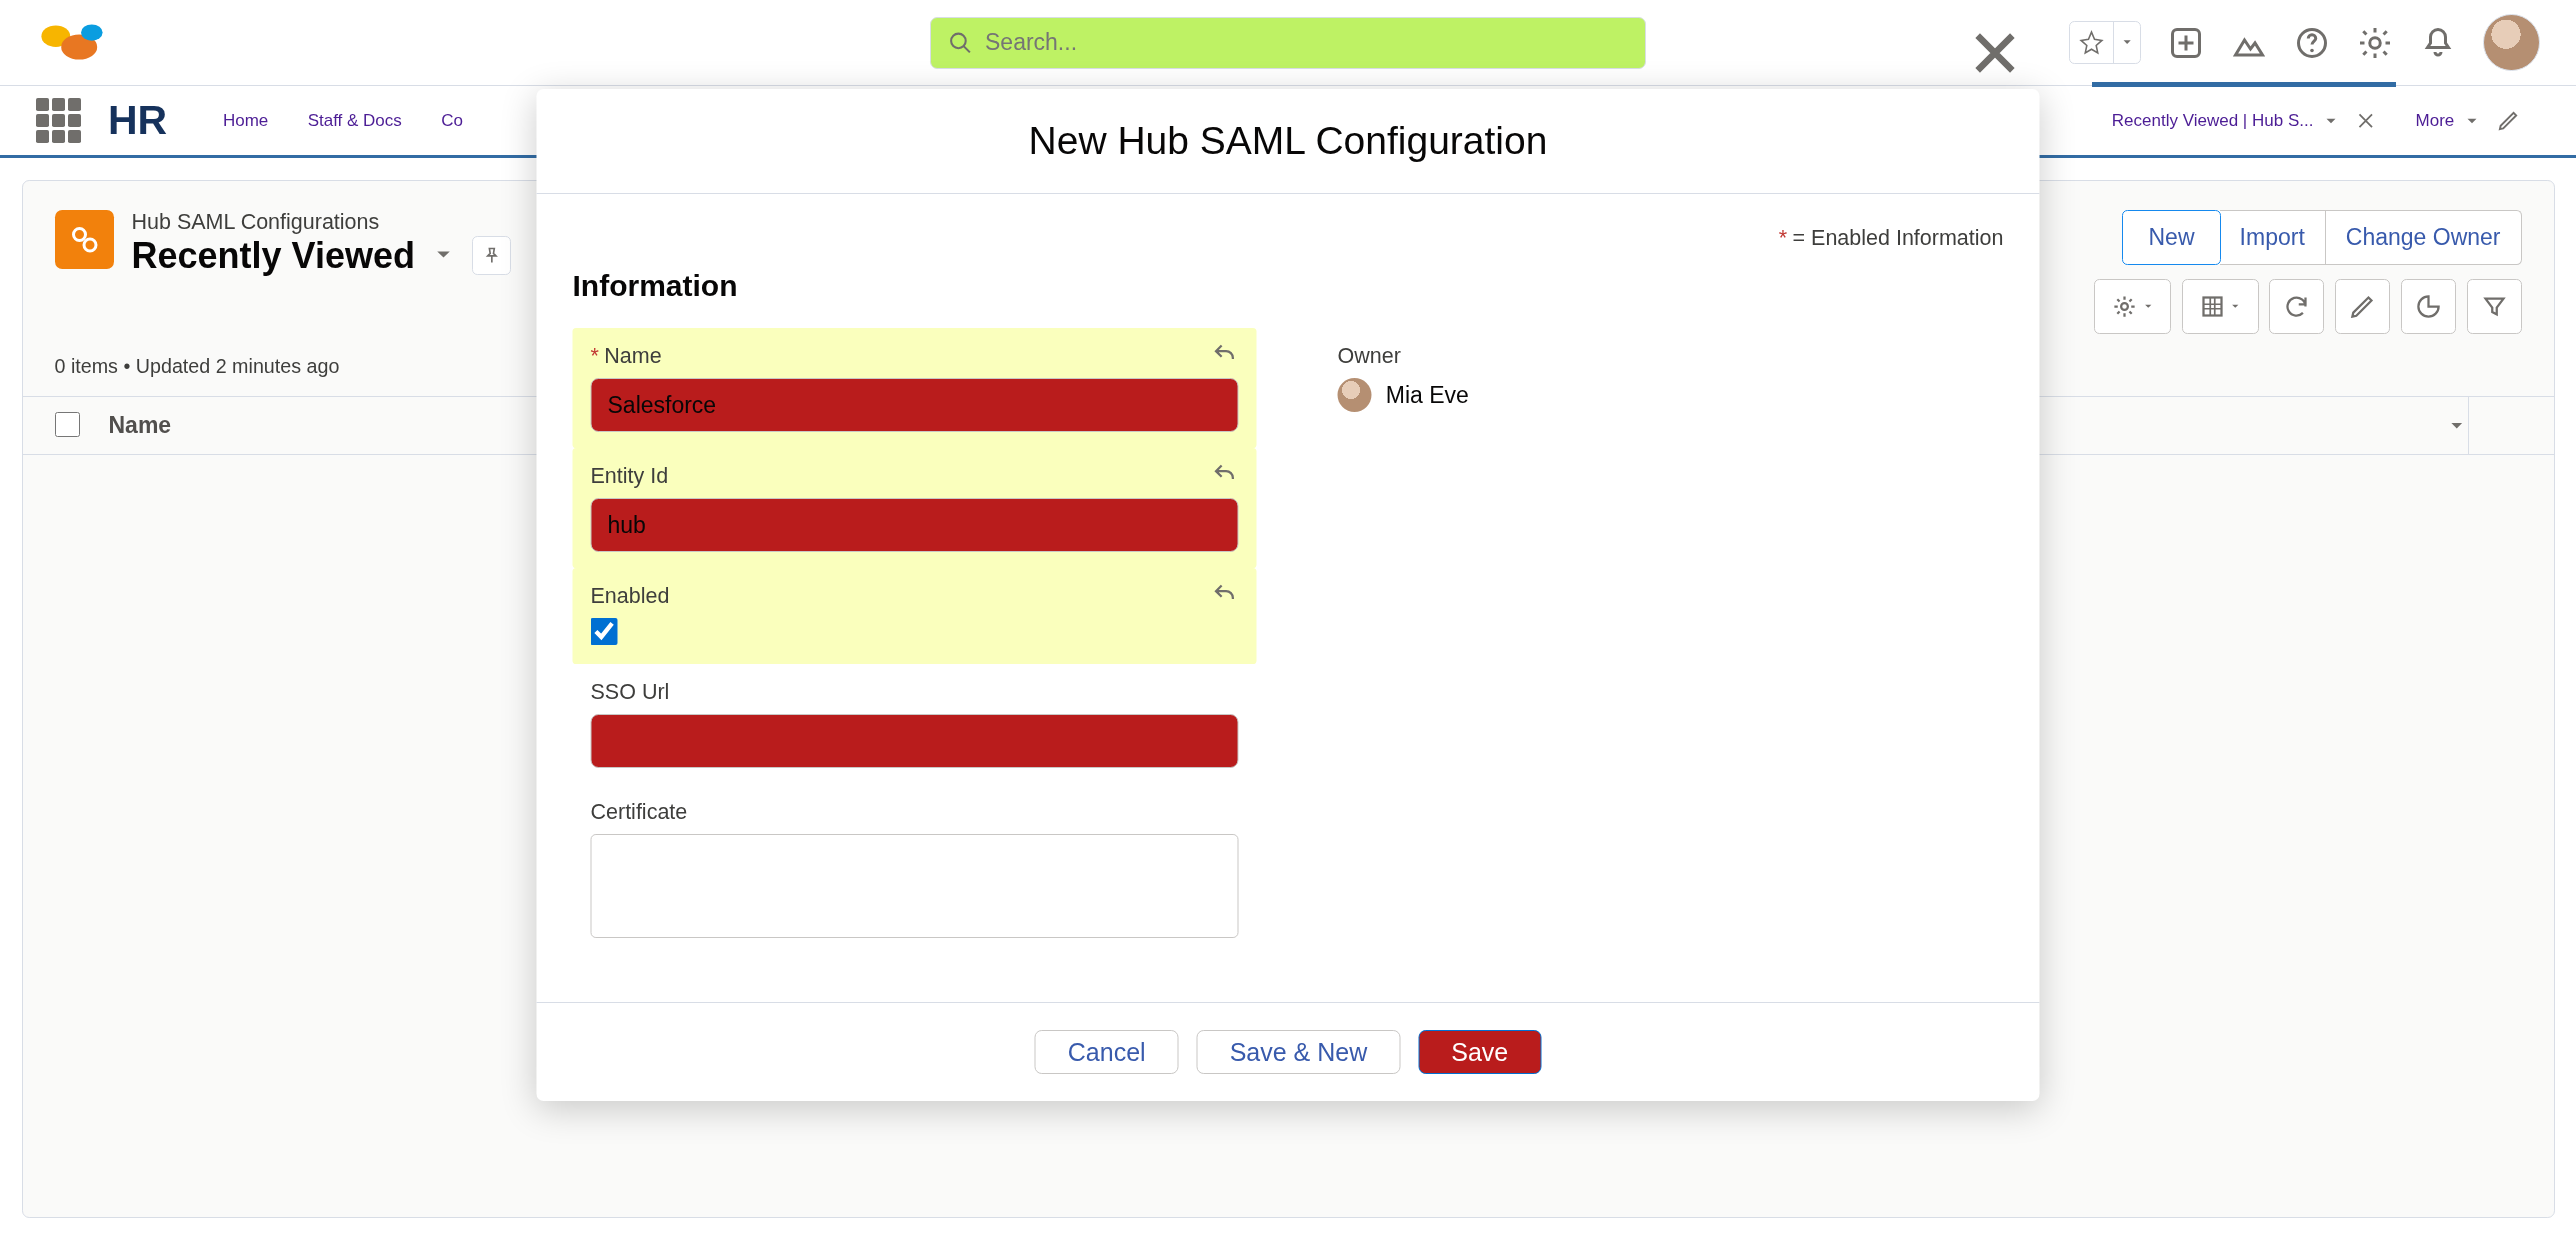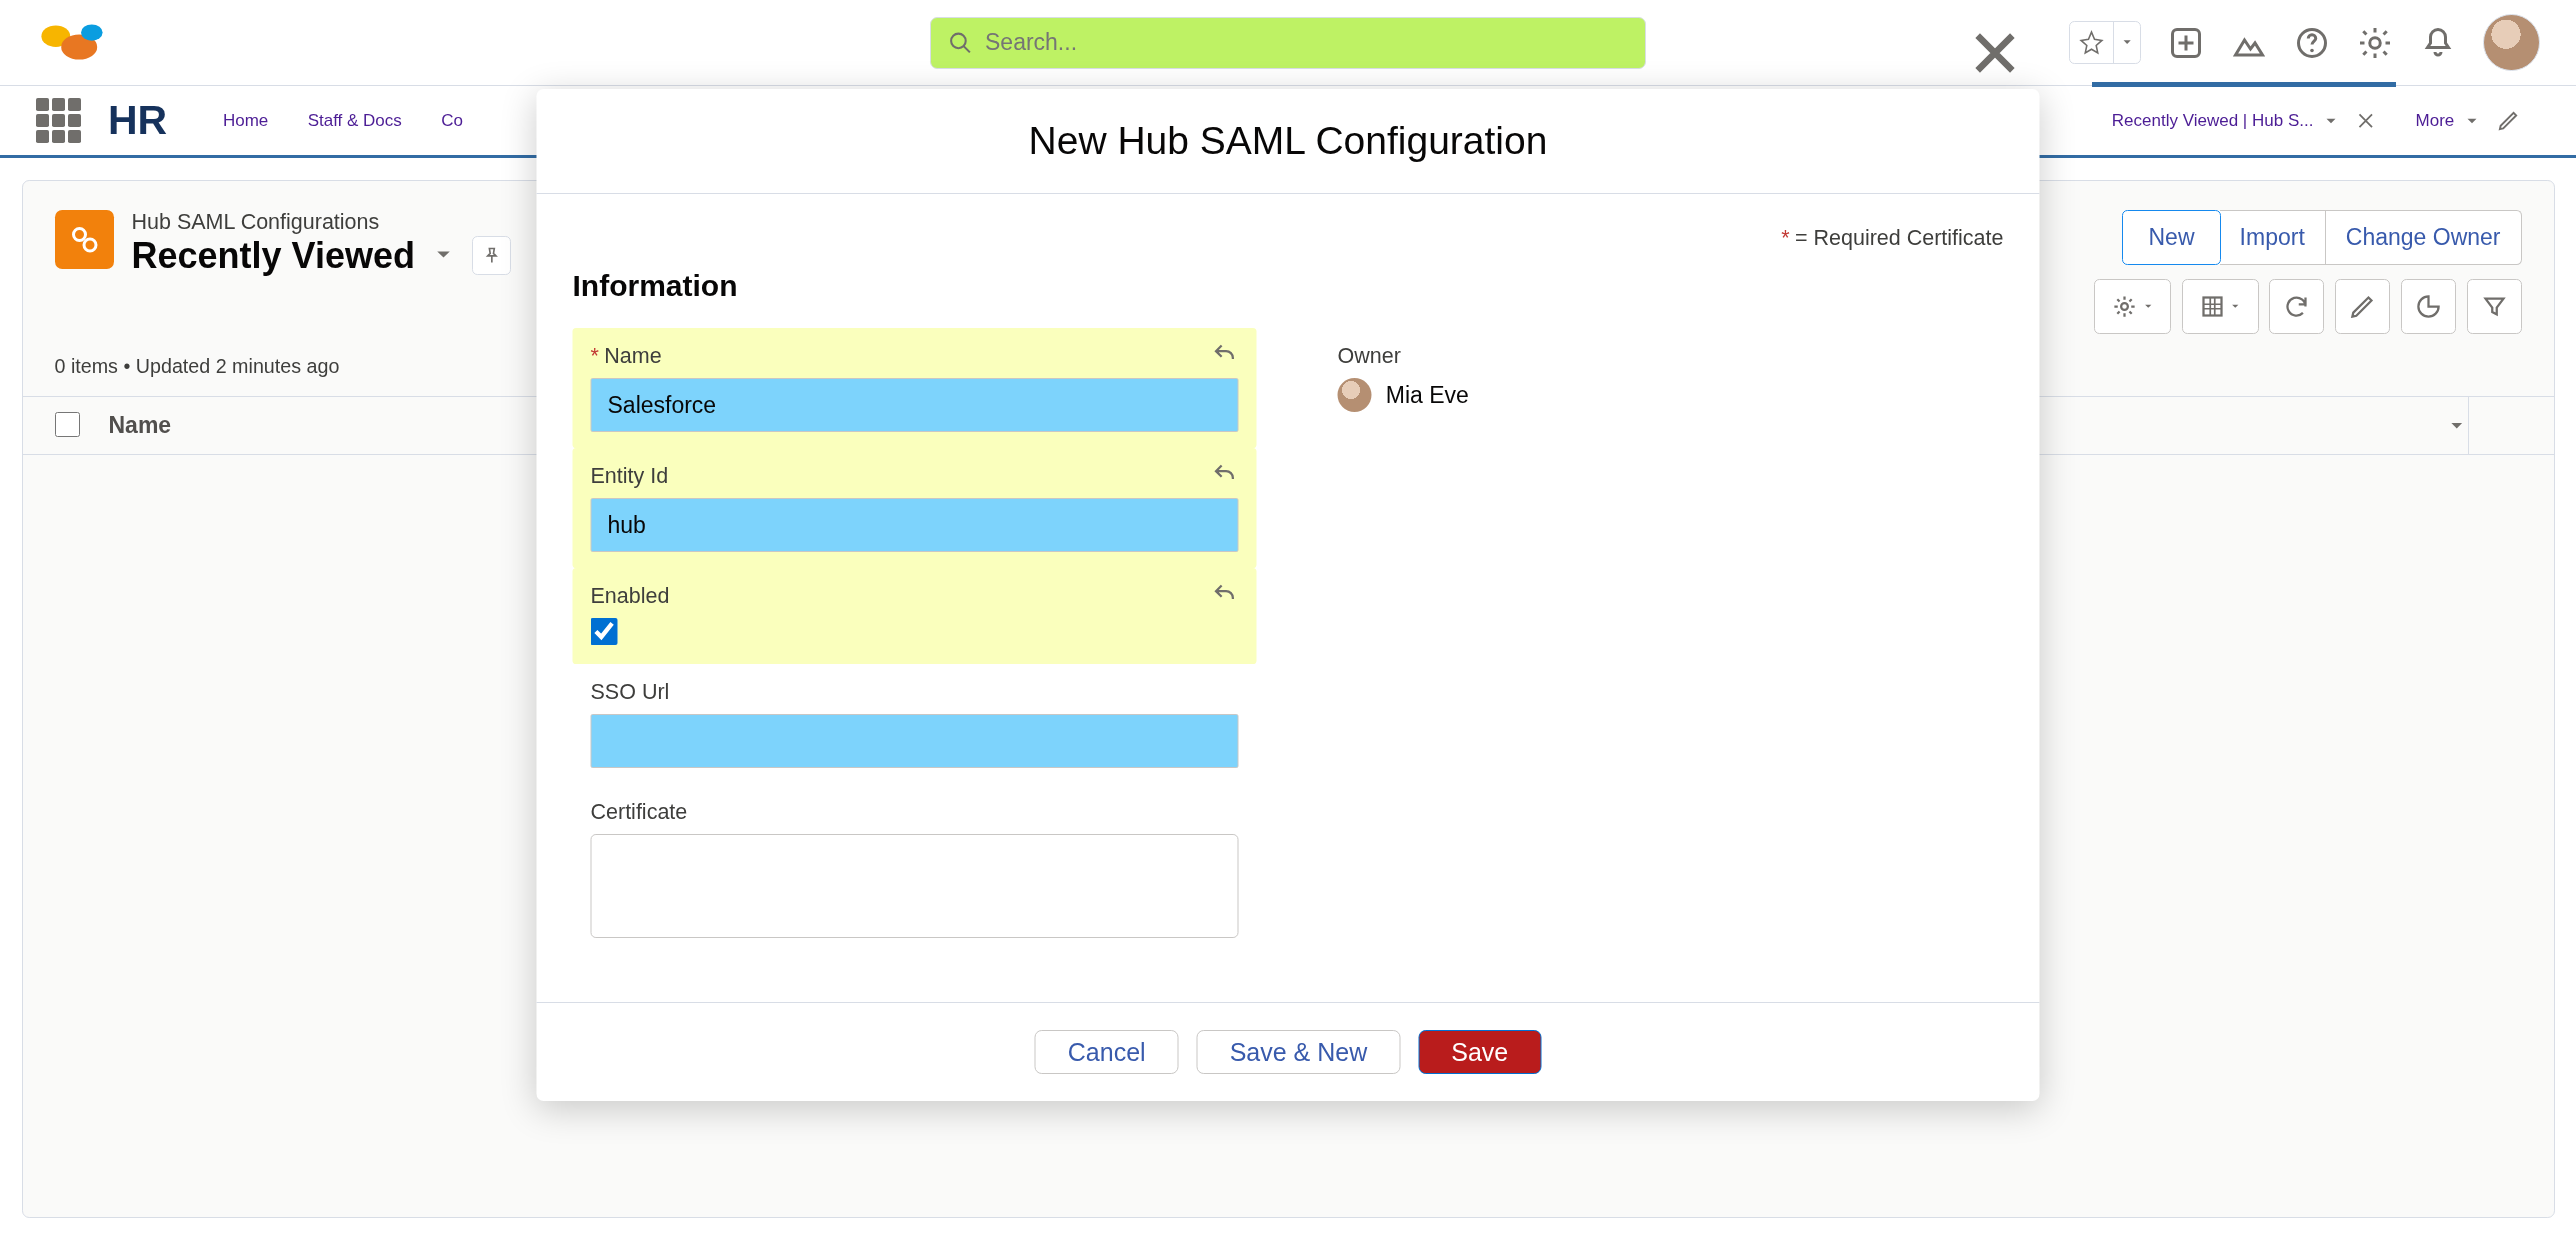--- a/index.html
+++ b/index.html
@@ -79,21 +79,21 @@
   .req-note .ast { color: #c23934; margin-right: 5.4px; }
   .section-title { font-size: 30px; font-weight: 600; color: #080707; margin: 18px 0 25px; }
 
   .form-grid { display: grid; grid-template-columns: 1fr 1fr; gap: 0 63px; }
   .field-col { display: flex; flex-direction: column; }
 
   .field-block { position: relative; padding: 16px 18px; }
   .field-block.edited { background: #faffbd; border-radius: 3.6px; }
   .field-label { font-size: 21.5px; color: #3e3e3c; margin-bottom: 9px; display: flex; align-items: center; gap: 5.4px; }
   .field-label .ast { color: #c23934; }
-  .text-input { width: 100%; height: 54px; border: 0.9px solid #c9c7c5; border-radius: 2px; font-size: 23px; padding: 0 16px; color: #080707; background: #7dd3fc; }
+  .text-input { width: 100%; height: 54px; border: 0.9px solid #c9c7c5; border-radius: 8px; font-size: 23px; padding: 0 16px; color: #080707; background: #b91c1c; }
   .textarea { width: 100%; height: 104px; border: 0.9px solid #c9c7c5; border-radius: 5.4px; font-size: 23px; padding: 12.5px 16px; background: #fff; resize: none; }
   .checkbox { width: 27px; height: 27px; accent-color: #0070d2; }
   .undo { position: absolute; right: 18px; top: 12.5px; width: 27px; height: 27px; fill: #706e6b; cursor: pointer; }
 
   .owner-block { padding: 16px 18px; }
   .owner-row { display: flex; align-items: center; gap: 14.3px; margin-top: 9px; }
   .owner-avatar { width: 34px; height: 34px; border-radius: 50%; background: radial-gradient(circle at 40% 35%, #e7cdb8 0 30%, #b58f72 0 100%); }
   .owner-name { font-size: 23px; color: #080707; }
 
   .modal-footer { border-top: 1.8px solid #d8dde6; padding: 27px 0; display: flex; justify-content: center; gap: 18px; }
@@ -291,21 +291,21 @@
   <svg viewBox="0 0 24 24">
       <path d="M4 4l16 16M20 4L4 20"></path>
     </svg>
 </div>
 
 <div class="modal">
   <div class="modal-title">New Hub SAML Configuration</div>
   <hr class="modal-hr">
 
   <div class="modal-body">
-    <div class="req-note"><span class="ast">*</span><span>= Required Certificate</span></div>
+    <div class="req-note"><span class="ast">*</span><span>= Enabled Information</span></div>
     <div class="section-title">Information</div>
 
     <div class="form-grid">
 
       <div class="field-col">
 
         <div class="field-block edited">
           <svg class="undo" viewBox="0 0 24 24">
               <path d="M9 14l-5-5 5-5M4 9h9a6 6 0 016 6v1" fill="none" stroke="#706e6b" stroke-width="2"></path>
             </svg>

